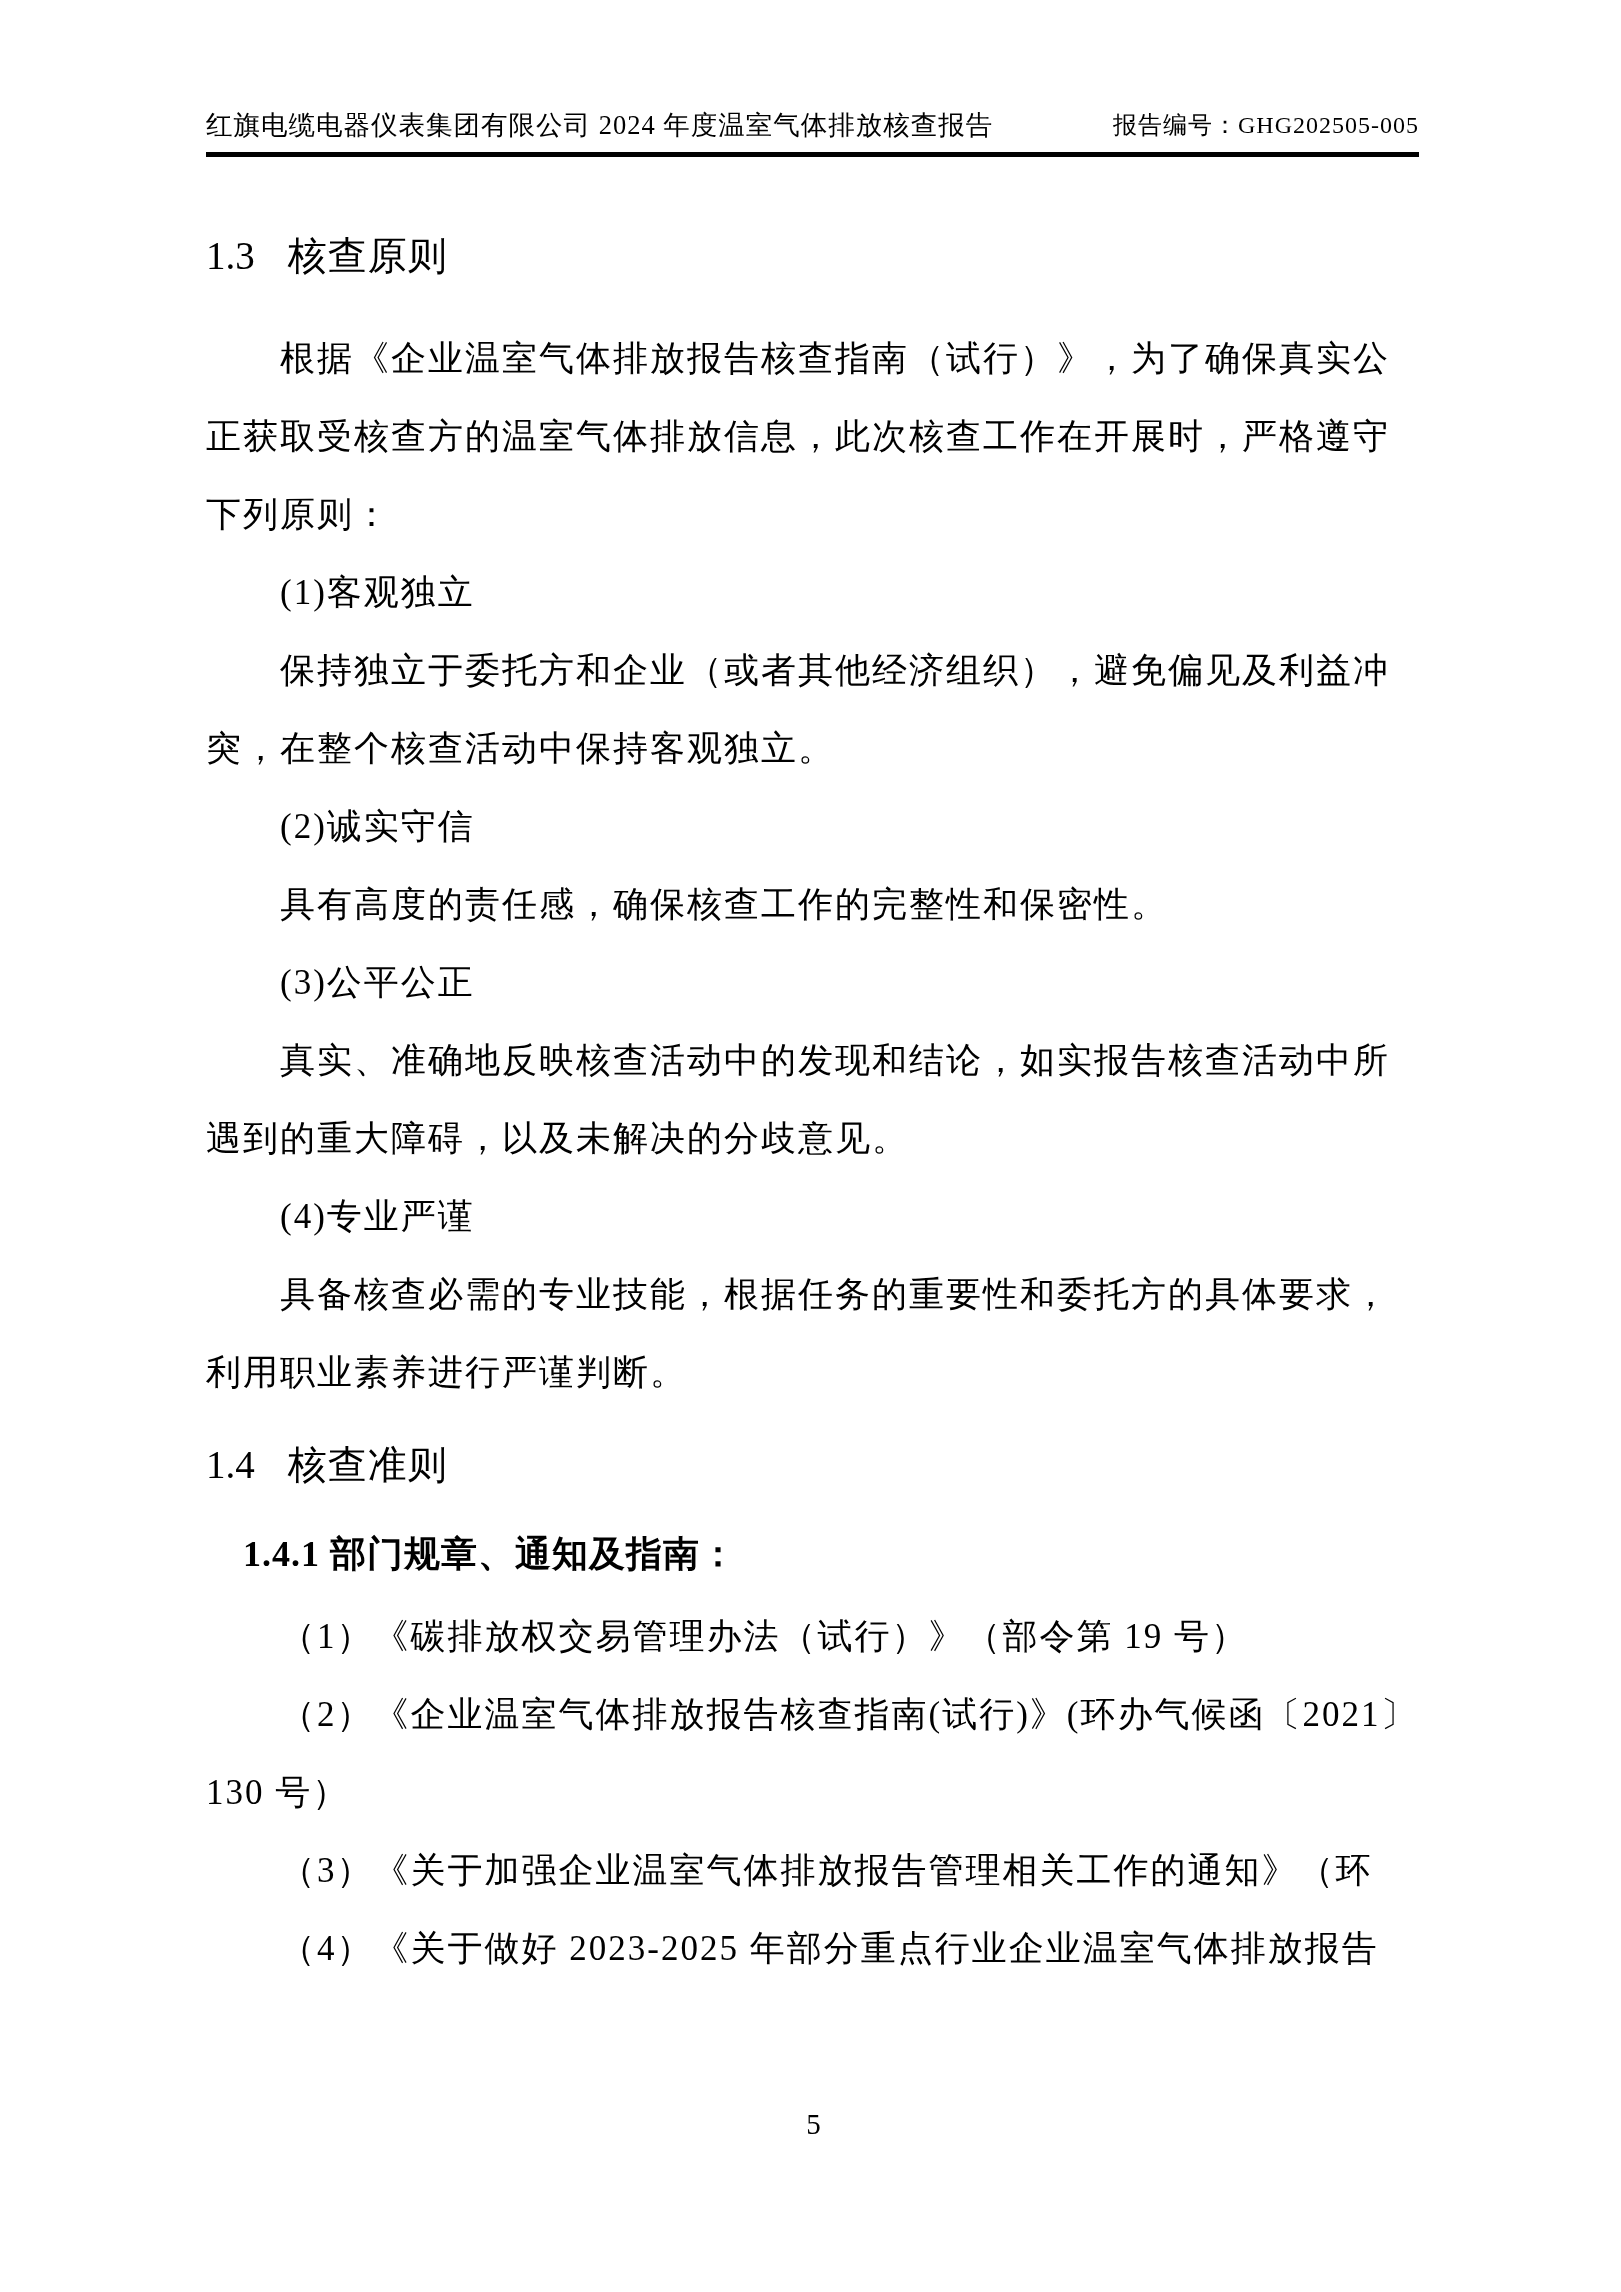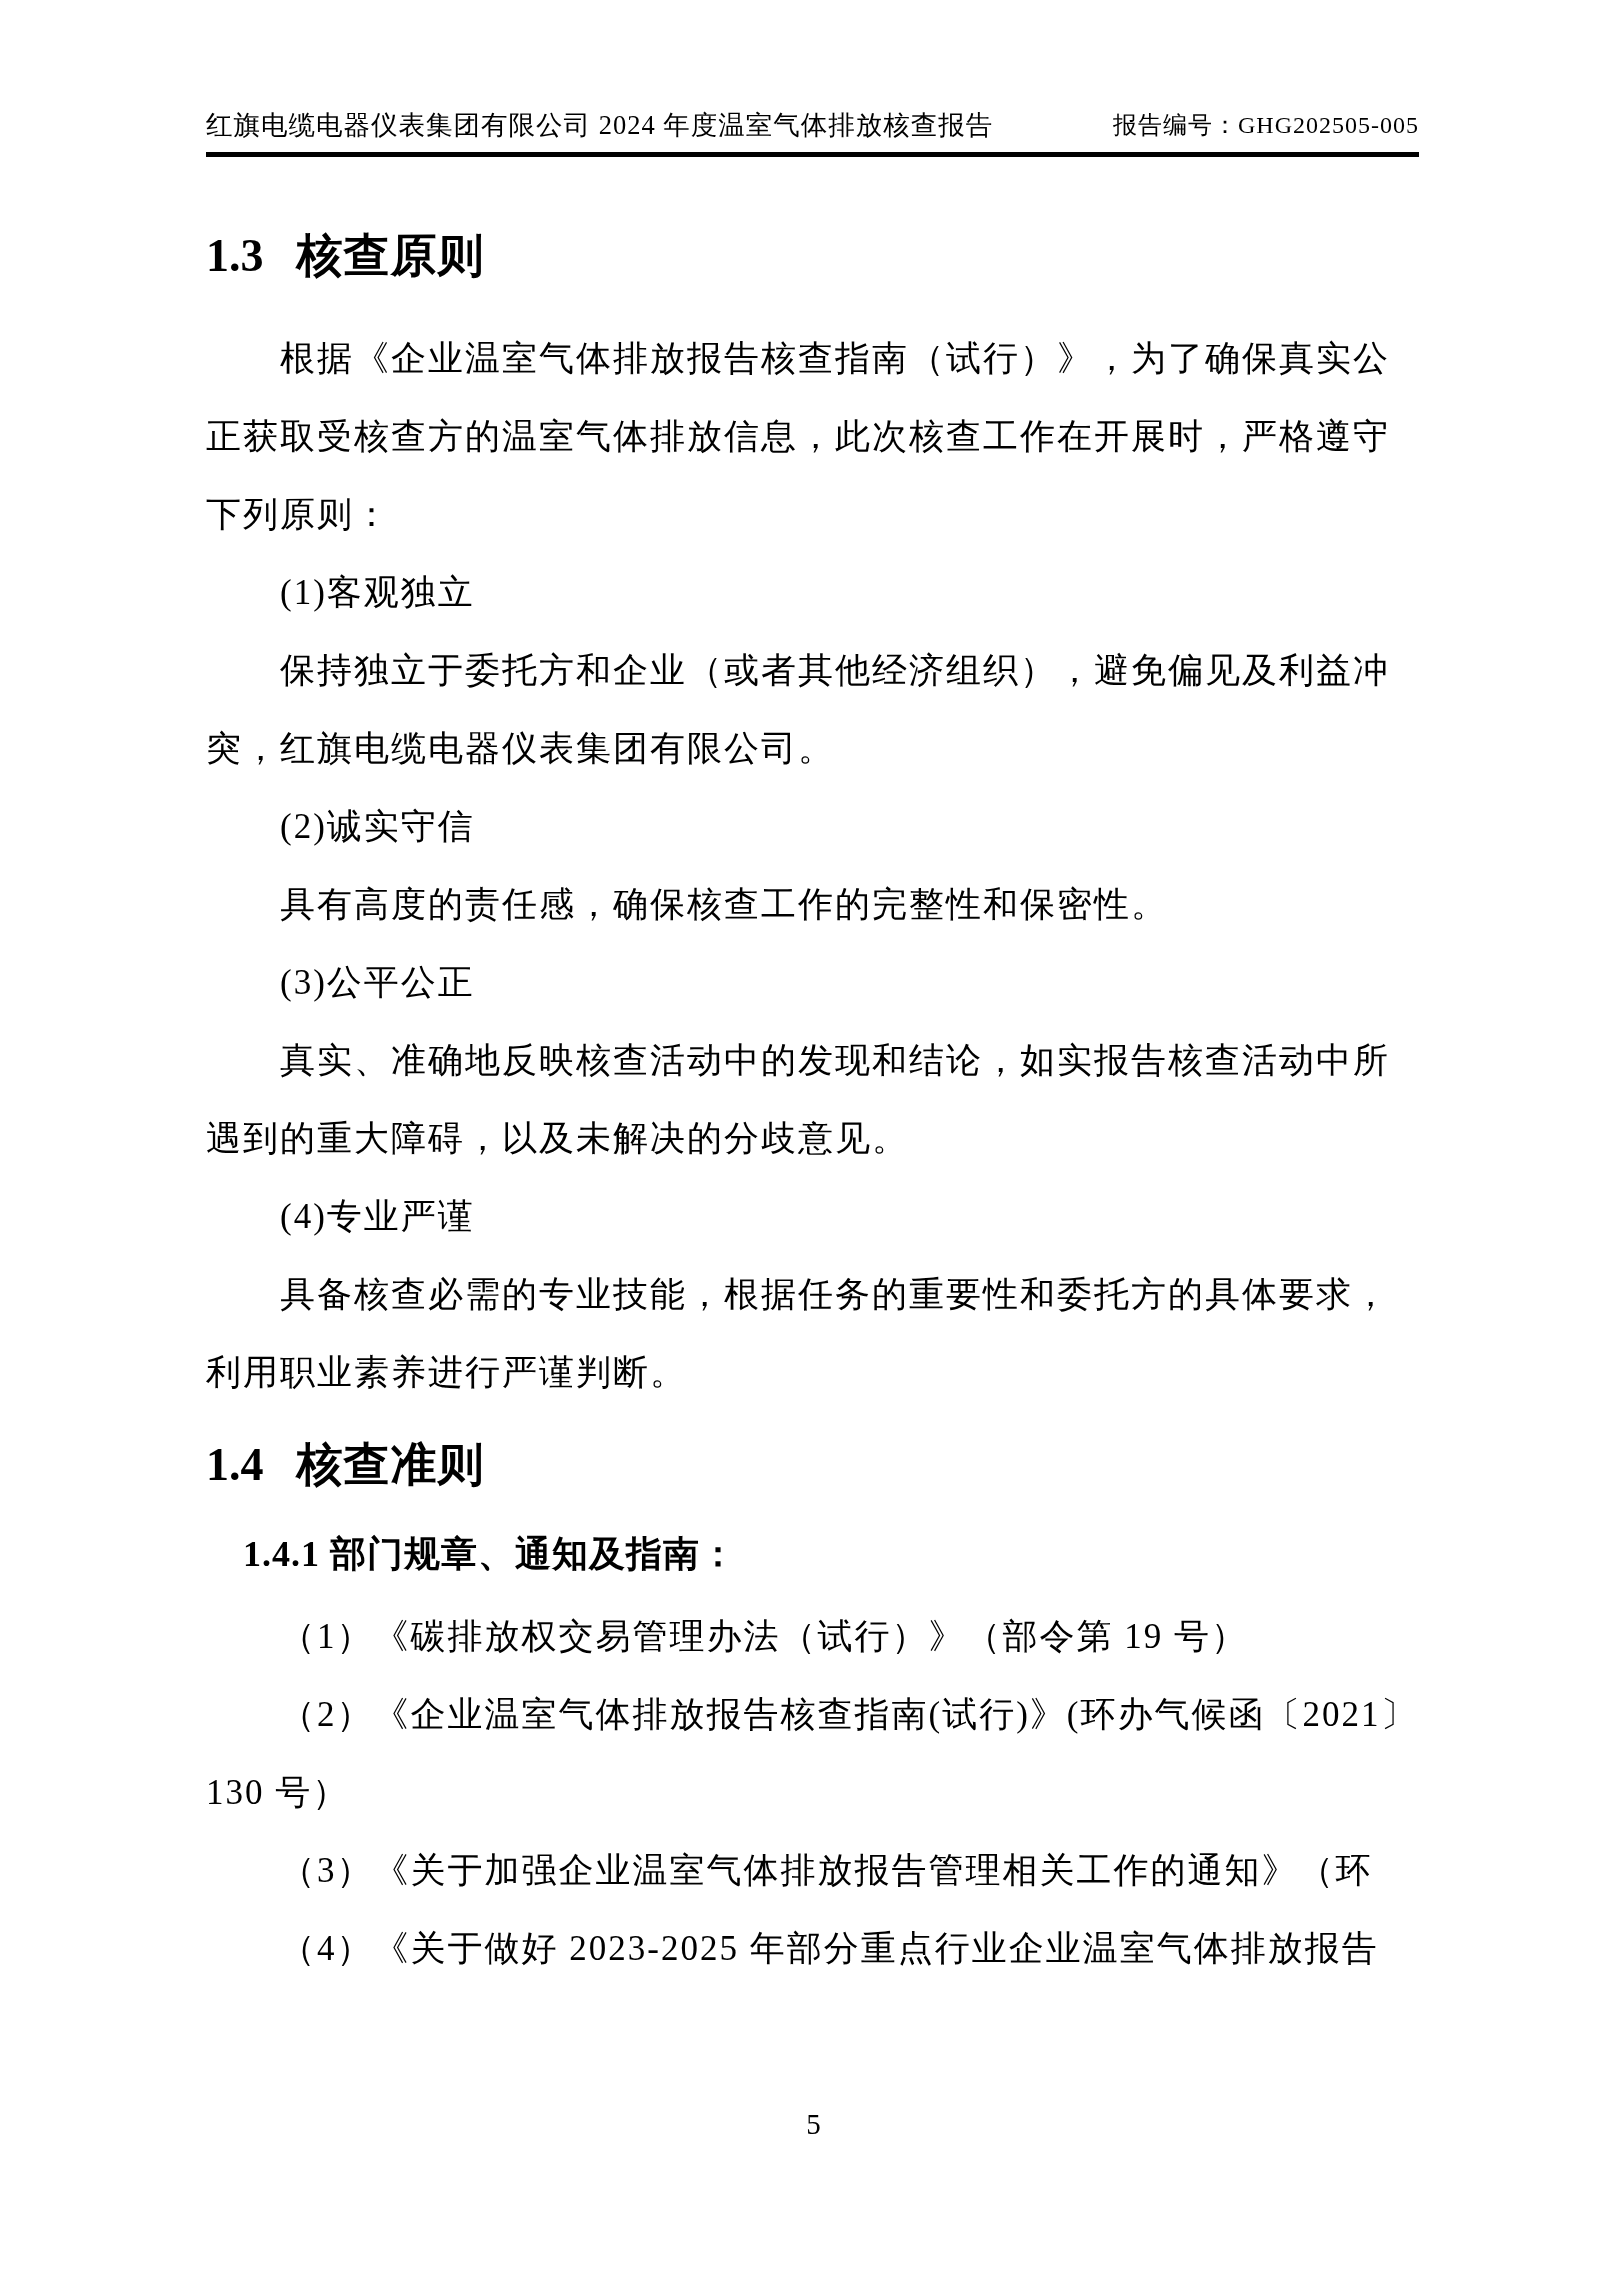--- a/index.html
+++ b/index.html
@@ -23,22 +23,22 @@
     white-space:nowrap;
     letter-spacing:1px;
   }
   .page-header .report-no { font-size:24px; }
   
   .doc-main {
     position:absolute;
     left:206px; top:159px; width:1215px;
   }
   h2.sec {
-    font-size:46px; line-height:51px;
-    font-weight:bold; margin:0;
+    font-size:39px; line-height:51px;
+    font-weight:normal; margin:0;
     letter-spacing:1px;
   }
   h2.sec .sec-num { margin-right:33px; letter-spacing:0; }
   h2#sec-13 { margin:71px 0 39px 0; }
   h2#sec-14 { margin:27.4px 0 0 0; }
   h3.subsec {
     font-size:36px; line-height:47px;
     font-weight:bold; margin:41px 0 0 0;
     padding-left:37px;
     letter-spacing:1px;
@@ -73,21 +73,21 @@
 
     <h2 class="sec" id="sec-13">
       <span class="sec-num">1.3</span><span>核查原则</span>
     </h2>
 
     <div class="line indent">根据《企业温室气体排放报告核查指南（试行）》，为了确保真实公</div>
     <div class="line">正获取受核查方的温室气体排放信息，此次核查工作在开展时，严格遵守</div>
     <div class="line">下列原则：</div>
     <div class="line indent">(1)客观独立</div>
     <div class="line indent">保持独立于委托方和企业（或者其他经济组织），避免偏见及利益冲</div>
-    <div class="line">突，红旗电缆电器仪表集团有限公司。</div>
+    <div class="line">突，在整个核查活动中保持客观独立。</div>
     <div class="line indent">(2)诚实守信</div>
     <div class="line indent">具有高度的责任感，确保核查工作的完整性和保密性。</div>
     <div class="line indent">(3)公平公正</div>
     <div class="line indent">真实、准确地反映核查活动中的发现和结论，如实报告核查活动中所</div>
     <div class="line">遇到的重大障碍，以及未解决的分歧意见。</div>
     <div class="line indent">(4)专业严谨</div>
     <div class="line indent">具备核查必需的专业技能，根据任务的重要性和委托方的具体要求，</div>
     <div class="line">利用职业素养进行严谨判断。</div>
 
     <h2 class="sec" id="sec-14">

